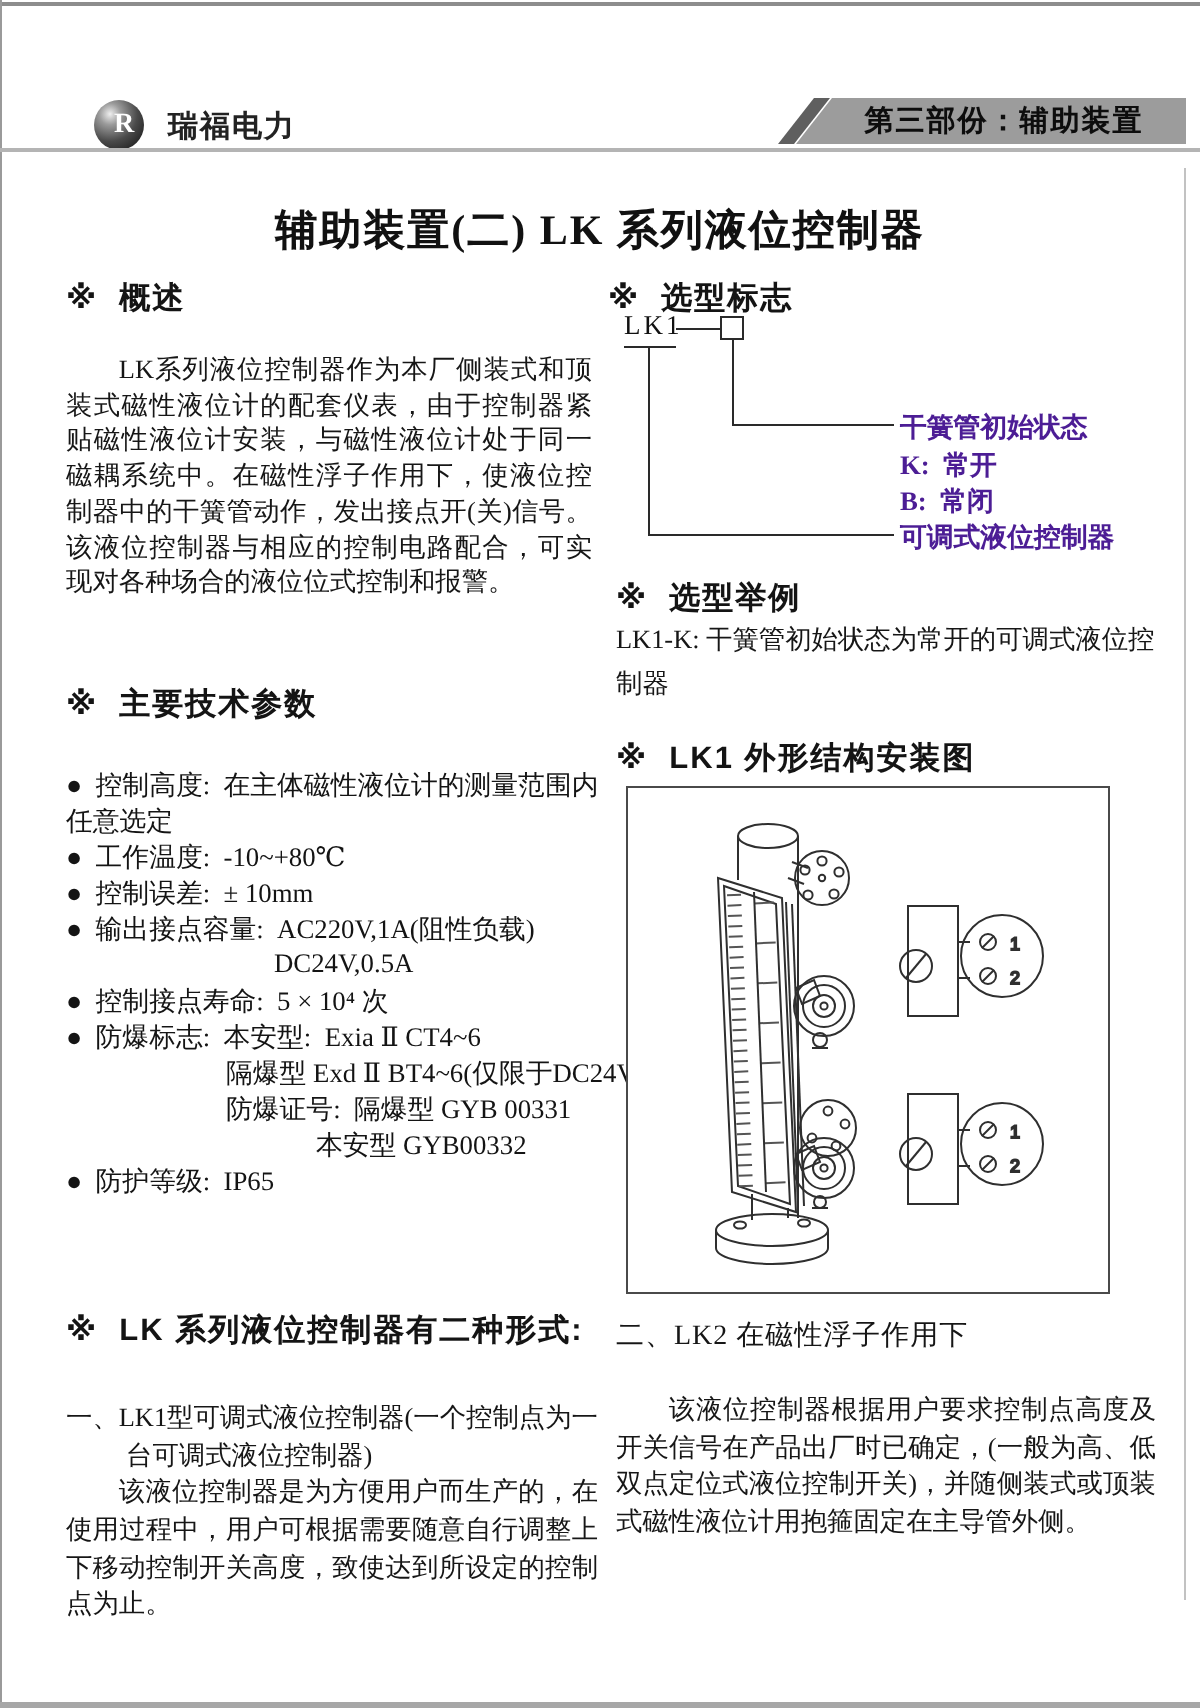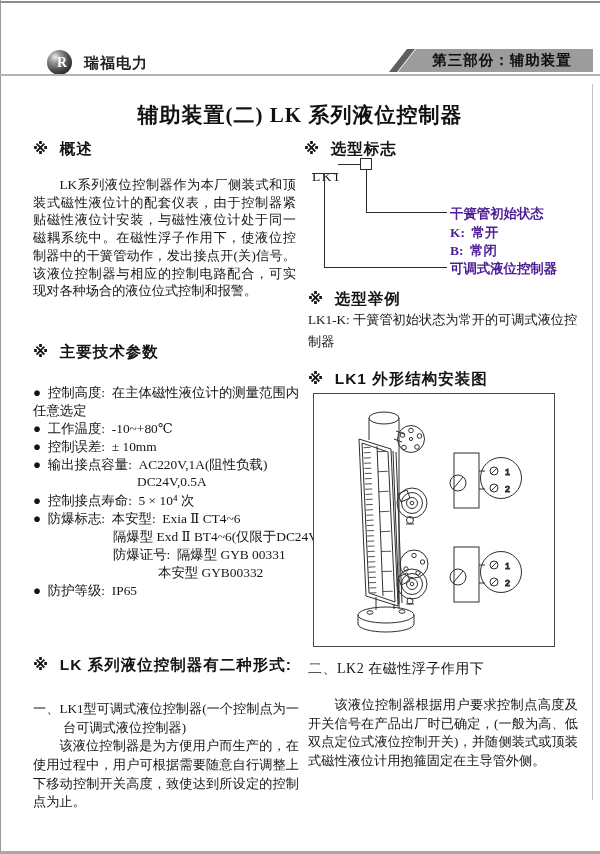--- a/index.html
+++ b/index.html
@@ -26,21 +26,21 @@
   .sec-h{position:absolute;font:bold 15.5px "Liberation Sans","DejaVu Sans",sans-serif;color:#141414;letter-spacing:1px;white-space:pre;}
   .para{position:absolute;font-size:13.2px;line-height:17.7px;text-align:justify;color:#161616;}
   .indent{text-indent:2em;}
   .param-line{position:absolute;left:33px;font-size:13.4px;white-space:pre;color:#141414;}
   .ind-a{padding-left:104px;}
   .ind-b{padding-left:80px;}
   .ind-c{padding-left:125px;}
   
   .tree{position:absolute;left:308px;top:155px;width:285px;height:125px;}
   .tree .ln{position:absolute;background:#2a2a2a;}
-  .tree .lk1{position:absolute;left:4px;top:14px;font:13.5px "Liberation Serif",serif;letter-spacing:1.5px;color:#111;text-align:right;}
+  .tree .lk1{position:absolute;left:4px;top:0px;font:13.5px "Liberation Serif",serif;letter-spacing:1.5px;color:#111;text-align:right;}
   .tree .sq{position:absolute;left:52px;top:3px;width:10px;height:10px;border:1.4px solid #2a2a2a;background:#fff;}
   .tree .lbl{position:absolute;left:142px;font:bold 13.4px "Liberation Serif","DejaVu Serif",serif;color:#4c1d95;white-space:pre;}
   .diagram-box{position:absolute;left:313px;top:393px;width:240px;height:252px;border:1px solid #4a4a4a;background:#fff;}
   .diagram-box svg{display:block;}
   svg .s{stroke:#2f2f2f;fill:none;stroke-width:1;}
   svg text{font:9px "Liberation Sans","DejaVu Sans",sans-serif;fill:#222;}
   .right-scan-line{position:absolute;left:592px;top:84px;width:1px;height:716px;background:#c2c2c2;}
 </style>
 </head>
 <body>

